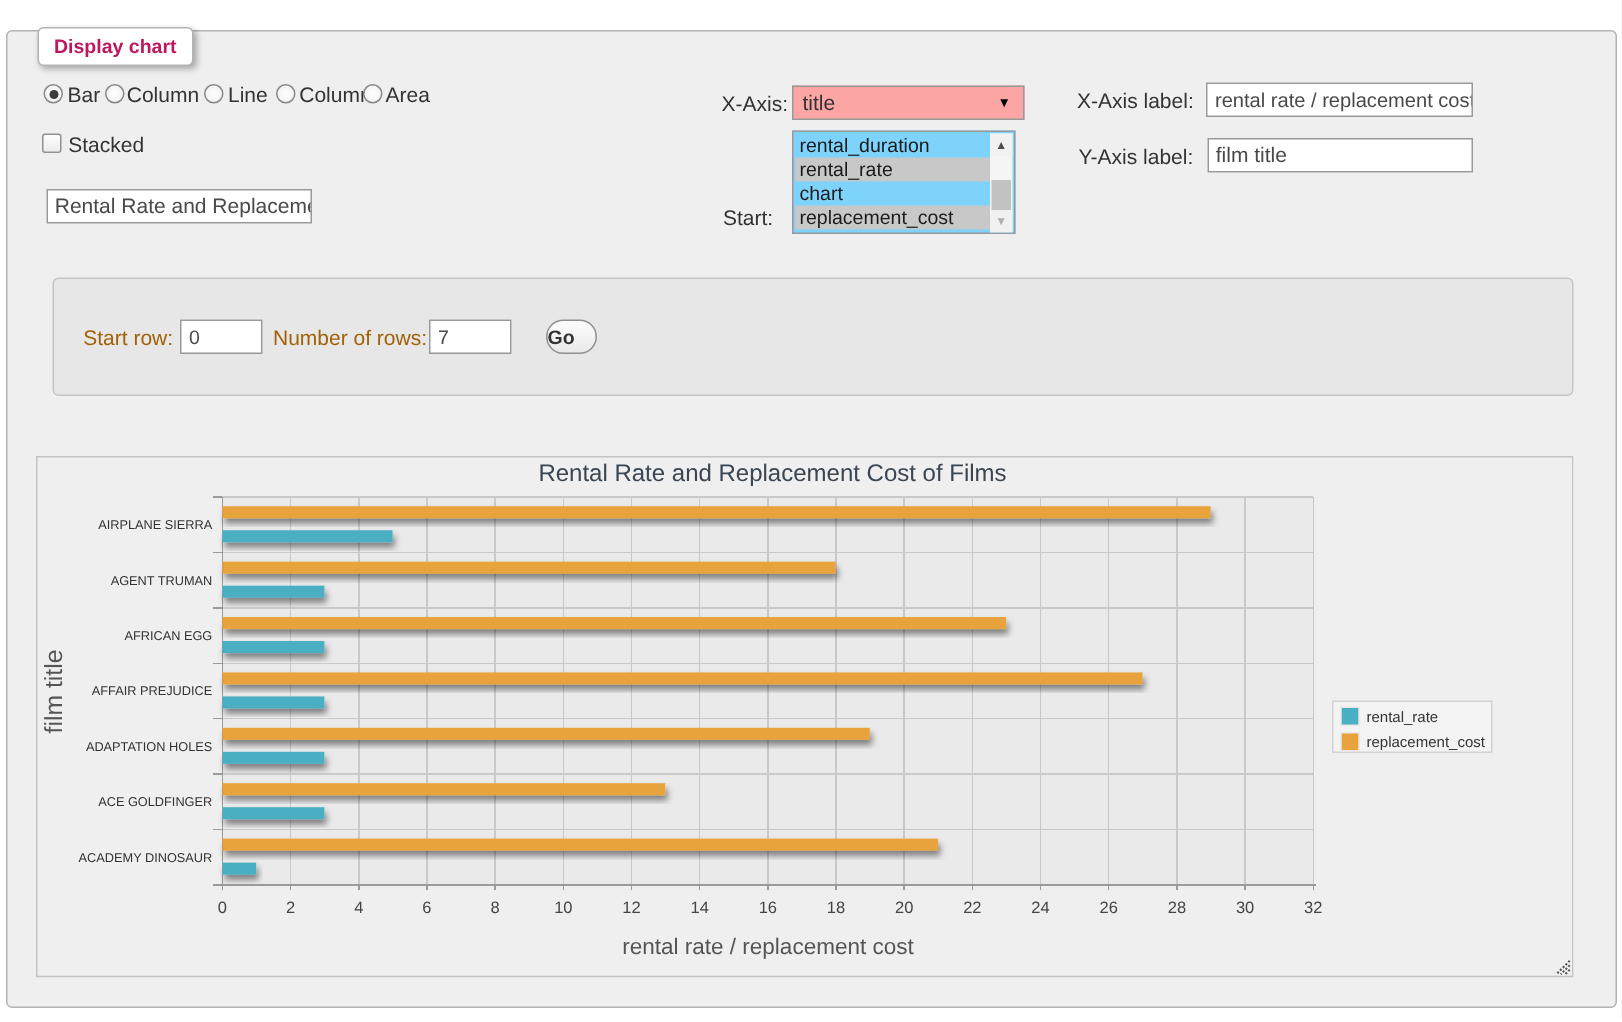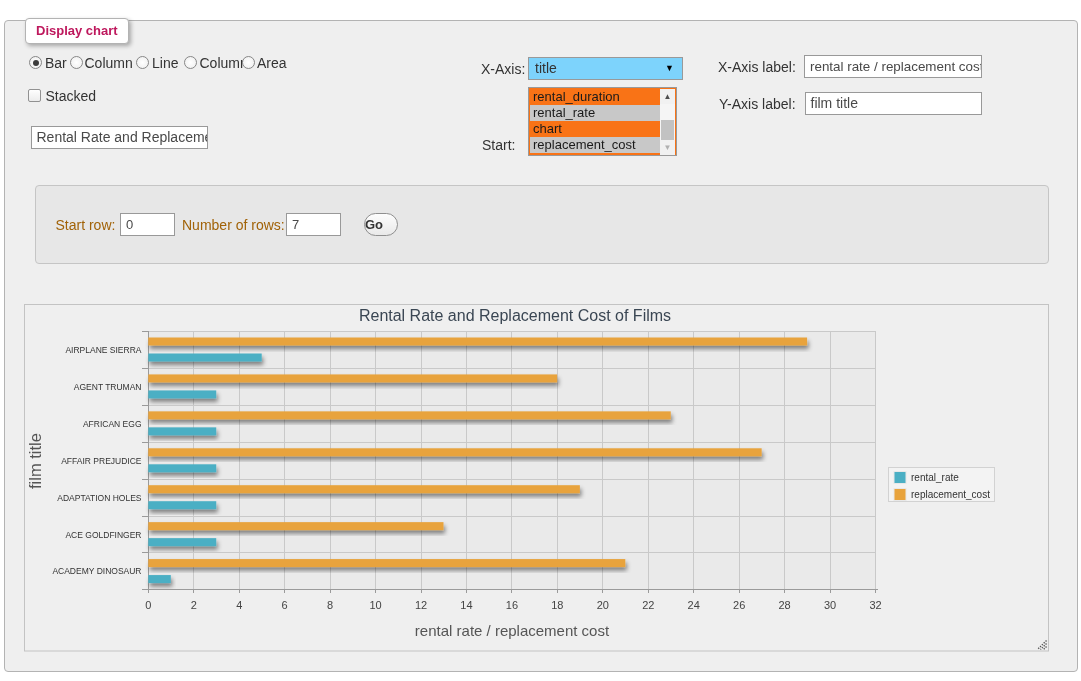--- a/index.html
+++ b/index.html
@@ -5,22 +5,22 @@
 .fieldset{position:absolute;left:4px;top:20px;width:1072px;height:650px;border:1px solid #b3b3b3;border-radius:4px;background:#efefef}
 .legendbox{position:absolute;left:25px;top:18px;height:24px;padding:0 10px;background:#fff;border:1px solid #b3b3b3;border-radius:4px;box-shadow:2px 2px 4px rgba(0,0,0,.3);font-weight:bold;font-size:13px;color:#be185d;line-height:24px}
 .t14{position:absolute;font-size:14px;color:#333;white-space:pre;line-height:17px}
 .t13{position:absolute;font-size:14px;color:#a16207;white-space:pre;line-height:16px}
 .radio{position:absolute;width:11px;height:11px;border:1px solid #878787;border-radius:50%;background:radial-gradient(#fff, #ededed)}
 .rdot{position:absolute;left:2.5px;top:2.5px;width:6px;height:6px;border-radius:50%;background:#3c3c3c}
 .checkbox{position:absolute;width:11px;height:11px;border:1px solid #919191;border-radius:2px;background:linear-gradient(#fefefe,#ececec)}
 .input{position:absolute;background:#fff;border:1px solid #999;font-size:14px;color:#494949;line-height:21px;padding:0 0 0 5px;white-space:pre;overflow:hidden;box-sizing:border-box}
 .band{position:absolute;left:35px;top:185px;width:1012px;height:77px;background:#e7e7e7;border:1px solid #c5c5c5;border-radius:4px}
 .gobtn{position:absolute;left:364px;top:213px;width:34px;height:23px;border:1px solid #8f8f8f;border-radius:11.5px;background:linear-gradient(#fdfdfd,#e9e9e9);font-weight:bold;font-size:13px;color:#333;text-align:left;line-height:22px;box-sizing:border-box}
-.sel{position:absolute;left:528px;top:57px;width:155px;height:23px;background:#7dd3fc;border:1px solid #999;box-sizing:border-box;font-size:14px;color:#333;line-height:21px;padding-left:6px}
-.listbox{position:absolute;left:528px;top:86.5px;width:149px;height:69px;background:#f97316;border:1px solid #999;box-sizing:border-box;overflow:hidden}
+.sel{position:absolute;left:528px;top:57px;width:155px;height:23px;background:#fca5a5;border:1px solid #999;box-sizing:border-box;font-size:14px;color:#333;line-height:21px;padding-left:6px}
+.listbox{position:absolute;left:528px;top:86.5px;width:149px;height:69px;background:#7dd3fc;border:1px solid #999;box-sizing:border-box;overflow:hidden}
 .lbrow{position:absolute;left:1px;width:130px;height:16px;font-size:13px;color:#1a1a1a;line-height:16px;padding-left:3px}
 .lbsel{background:#c8c8c8}
 .sbar{position:absolute;right:1px;top:1px;width:15px;height:66px;background:#f5f5f5}
 </style></head><body>
 <div class="fieldset"></div>
 <div class="legendbox">Display chart</div>
 <span class="radio" style="left:29px;top:56px">
     <span class="rdot"></span>
   </span>
 <span class="t14" style="left:45px;top:55px">Bar</span>

